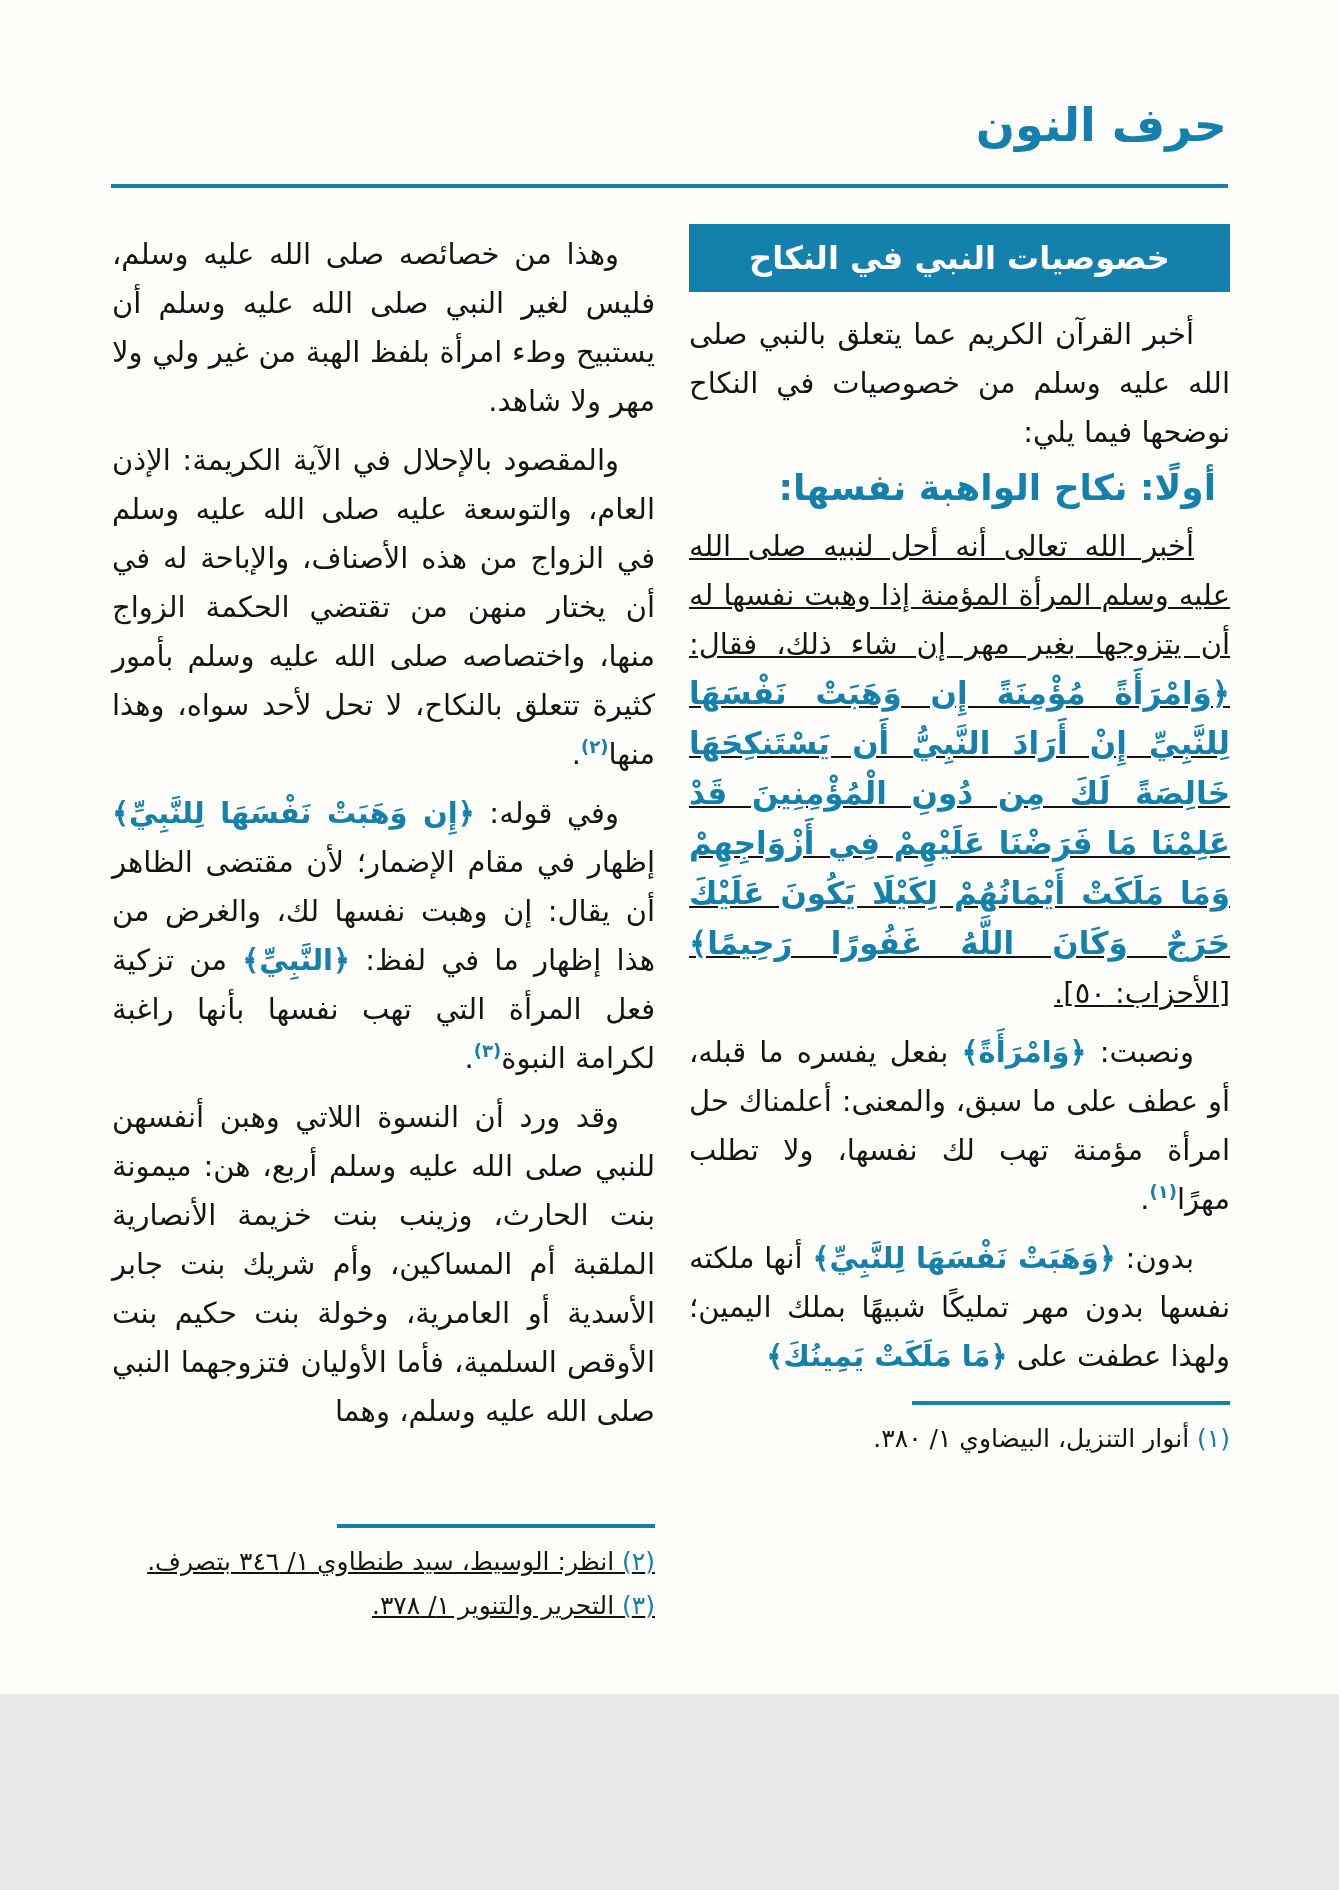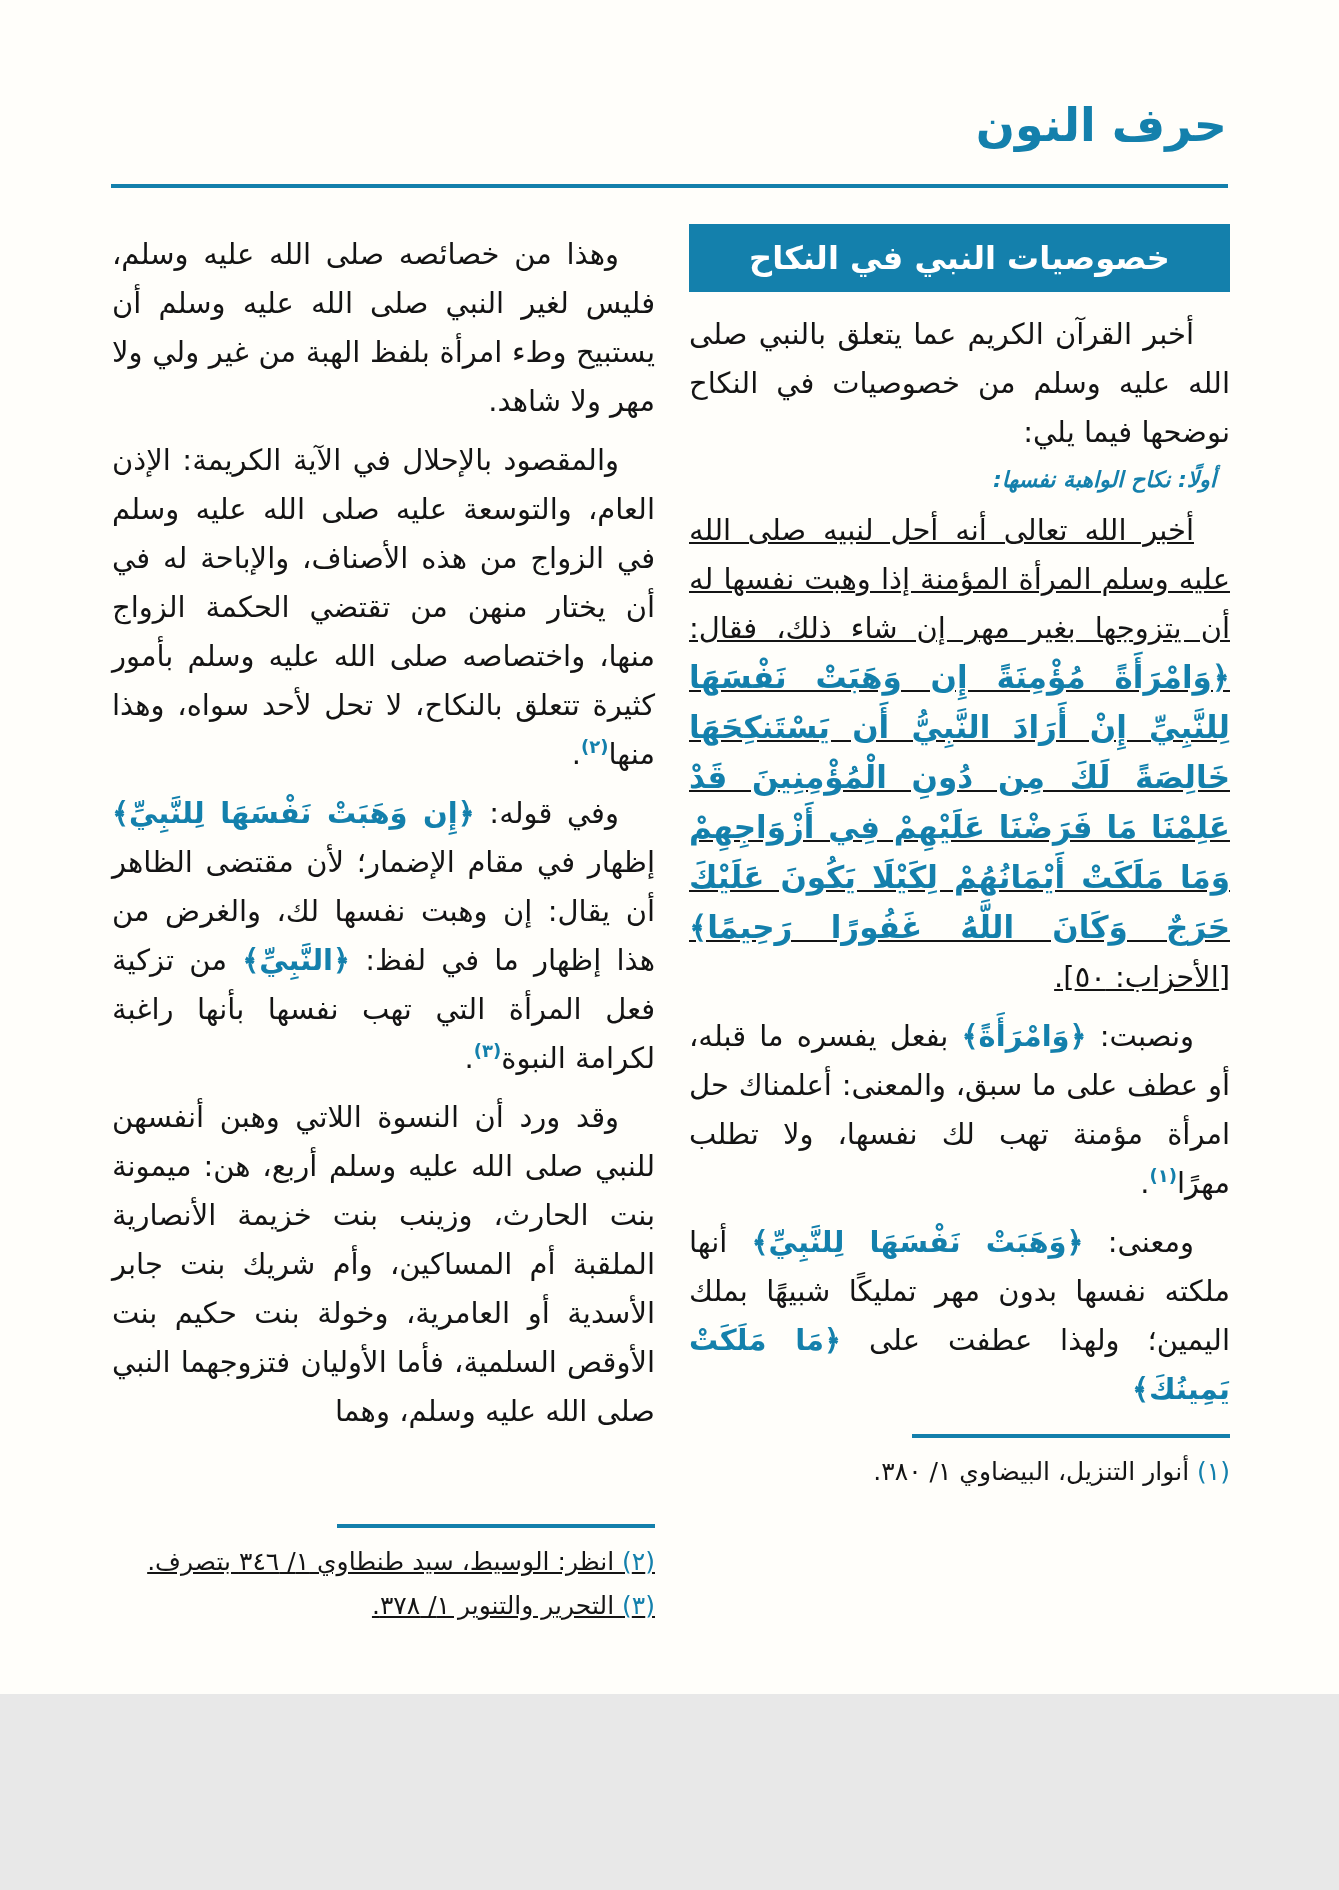--- a/index.html
+++ b/index.html
@@ -33,22 +33,22 @@
     font-size:29px;line-height:49px;
     text-align:justify;margin:0 0 10px;
   }
   .indent{text-indent:36px;}
   .section-box{
     background:var(--accent);color:#ffffff;
     font-size:32px;font-weight:bold;text-align:center;
     padding:15px 18px;margin:0 0 18px;
   }
   .subheading{
-    color:var(--accent);font-size:22px;font-weight:bold;
-    margin:4px 0 14px;text-indent:14px;font-style:italic;
+    color:var(--accent);font-size:36px;font-weight:bold;
+    margin:4px 0 14px;text-indent:14px;
   }
   .verse-para{line-height:53px;text-decoration:underline;}
   .quran{
     color:var(--accent);font-weight:bold;font-size:31px;
   }
   .quran-inline{
     color:var(--accent);font-weight:bold;font-size:29px;
   }
   sup.fnref{
     color:var(--accent);font-size:18px;line-height:0;vertical-align:super;
@@ -101,21 +101,21 @@
     <p class="body indent verse-para">
       <span>أخبر الله تعالى أنه أحل لنبيه صلى الله عليه وسلم المرأة المؤمنة إذا وهبت نفسها له أن يتزوجها بغير مهر إن شاء ذلك، فقال: </span><span class="quran">﴿وَامْرَأَةً مُؤْمِنَةً إِن وَهَبَتْ نَفْسَهَا لِلنَّبِيِّ إِنْ أَرَادَ النَّبِيُّ أَن يَسْتَنكِحَهَا خَالِصَةً لَكَ مِن دُونِ الْمُؤْمِنِينَ قَدْ عَلِمْنَا مَا فَرَضْنَا عَلَيْهِمْ فِي أَزْوَاجِهِمْ وَمَا مَلَكَتْ أَيْمَانُهُمْ لِكَيْلَا يَكُونَ عَلَيْكَ حَرَجٌ وَكَانَ اللَّهُ غَفُورًا رَحِيمًا﴾</span><span> [الأحزاب: ٥٠].</span>
     </p>
 
     <p class="body indent">
       <span>ونصبت: </span><span class="quran-inline">﴿وَامْرَأَةً﴾</span><span> بفعل يفسره ما قبله، أو عطف على ما سبق، والمعنى: أعلمناك حل امرأة مؤمنة تهب لك نفسها، ولا تطلب مهرًا</span><sup class="fnref">(١)</sup><span>.</span>
     </p>
 
 
     <p class="body indent">
-      <span>ومعنى: </span><span class="quran-inline">﴿وَهَبَتْ نَفْسَهَا لِلنَّبِيِّ﴾</span><span> أنها ملكته نفسها بدون مهر تمليكًا شبيهًا بملك اليمين؛ ولهذا عطفت على </span><span class="quran-inline">﴿مَا مَلَكَتْ يَمِينُكَ﴾</span>
+      <span>بدون: </span><span class="quran-inline">﴿وَهَبَتْ نَفْسَهَا لِلنَّبِيِّ﴾</span><span> أنها ملكته نفسها بدون مهر تمليكًا شبيهًا بملك اليمين؛ ولهذا عطفت على </span><span class="quran-inline">﴿مَا مَلَكَتْ يَمِينُكَ﴾</span>
     </p>
 
     <div class="fn-block">
       <div class="fn-rule"></div>
       <p class="fn">
         <span class="fnmark">(١)</span><span> أنوار التنزيل، البيضاوي ١/ ٣٨٠.</span>
       </p>
     </div>
   </div>
 

